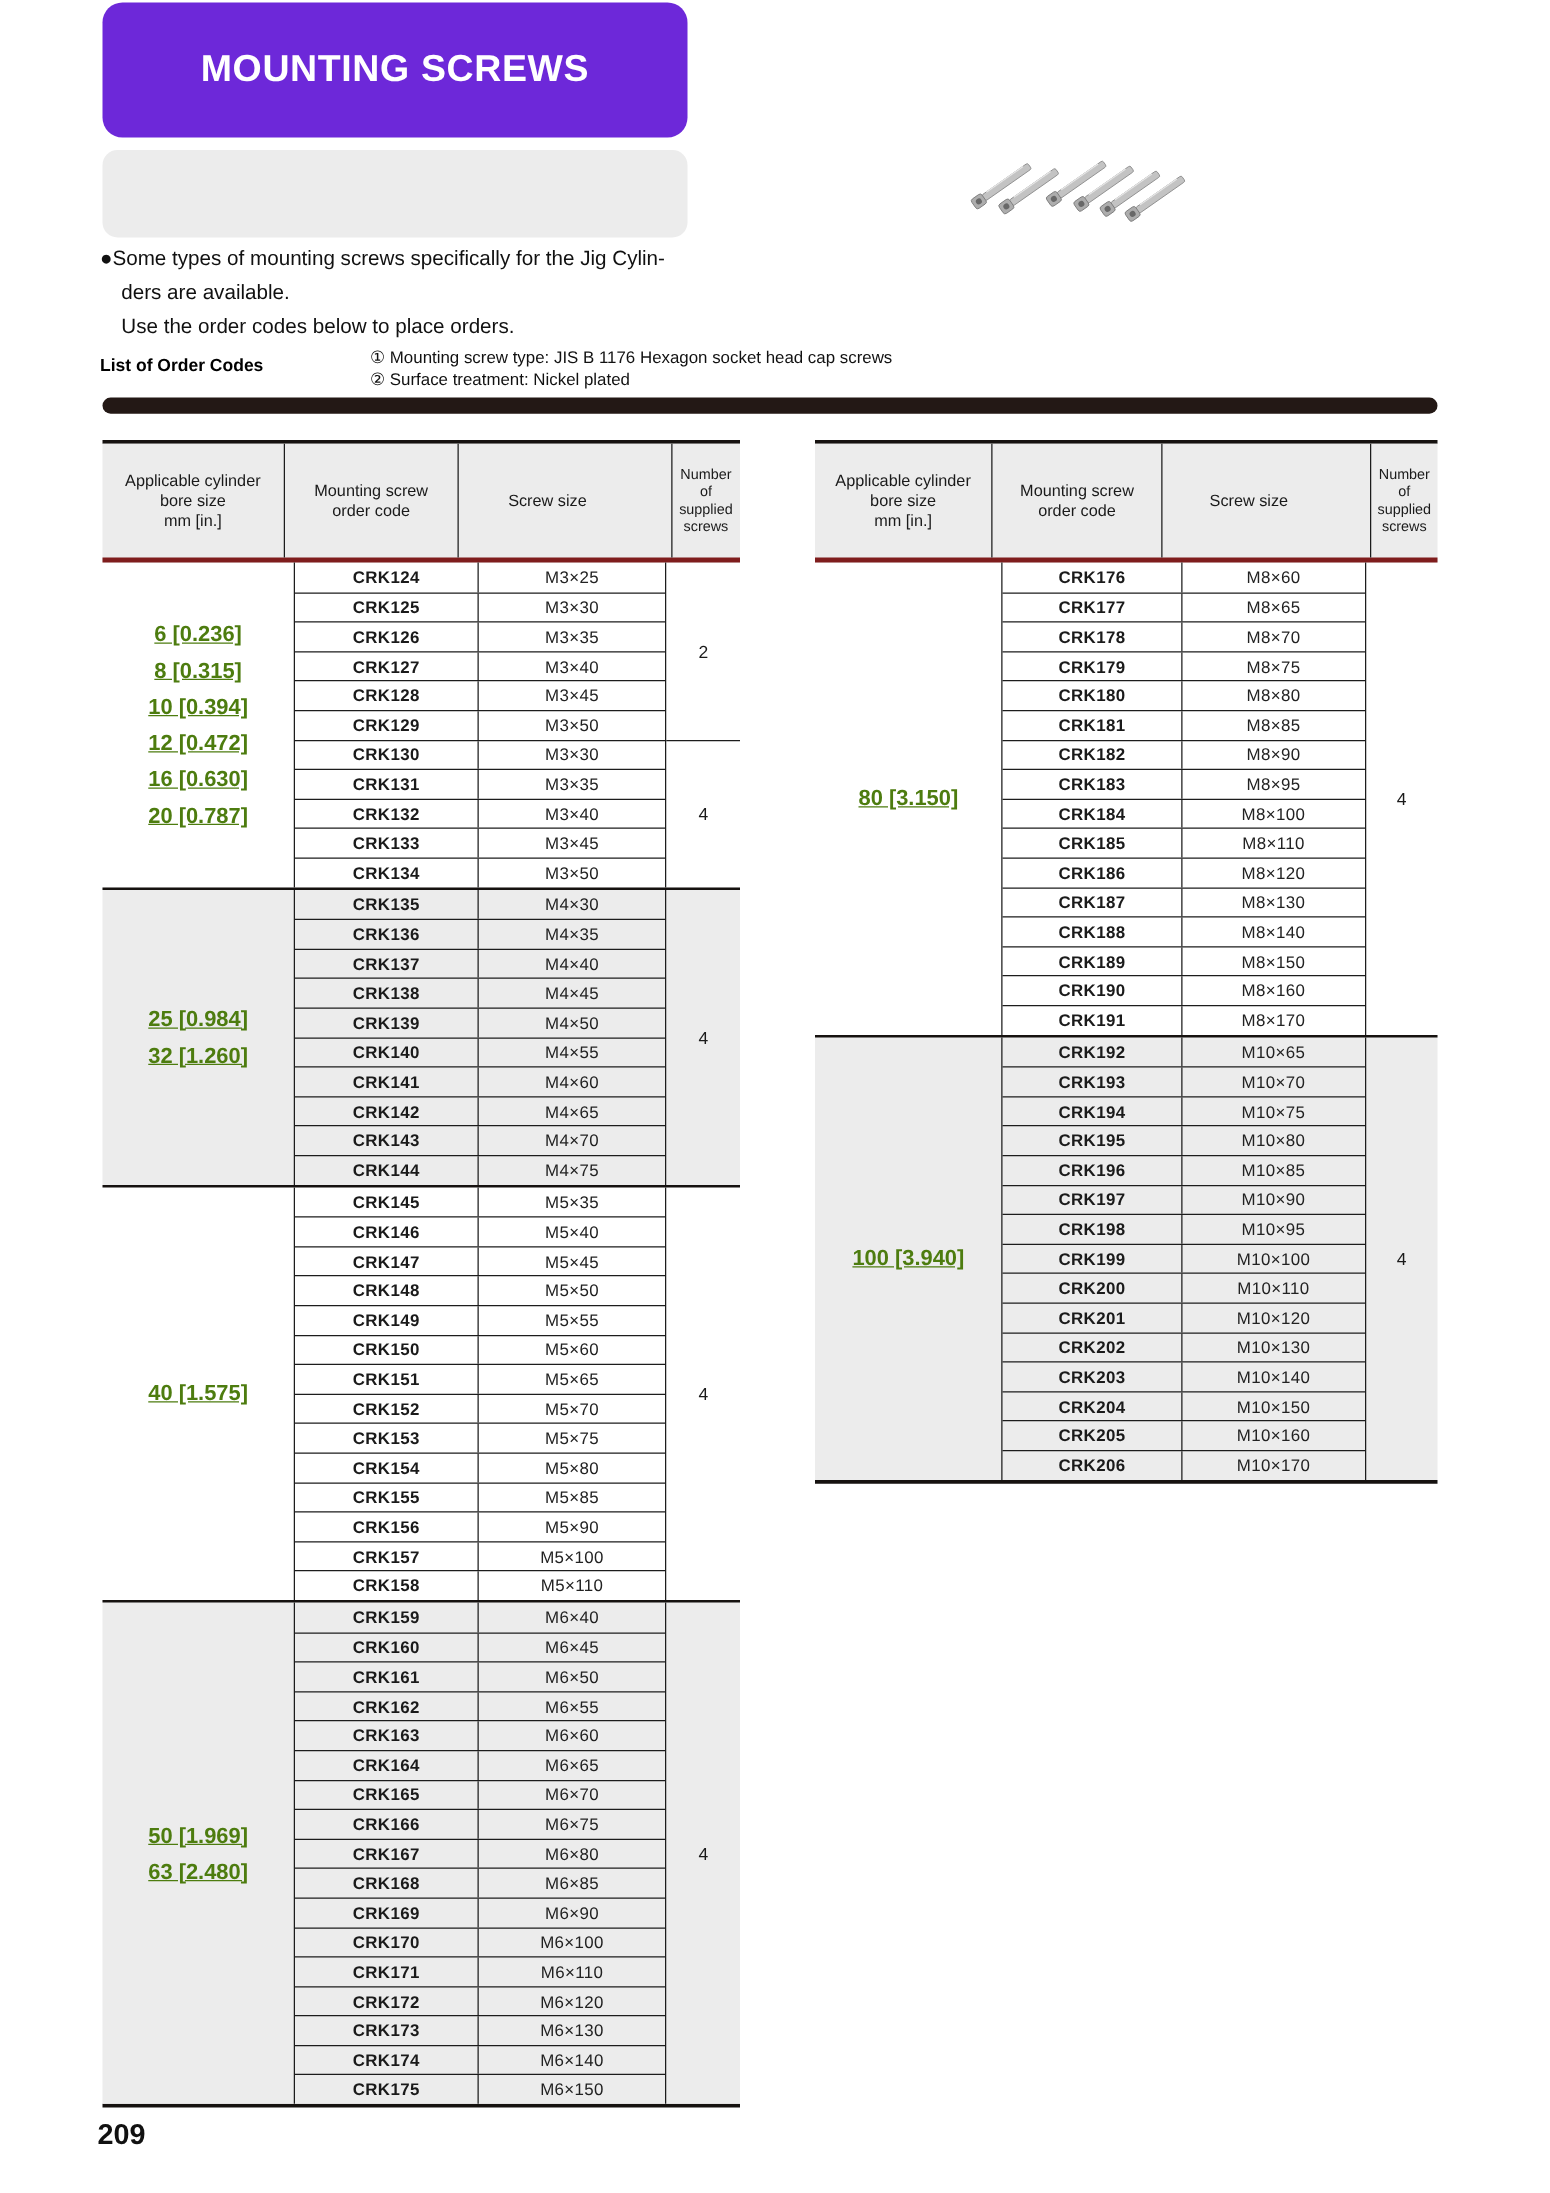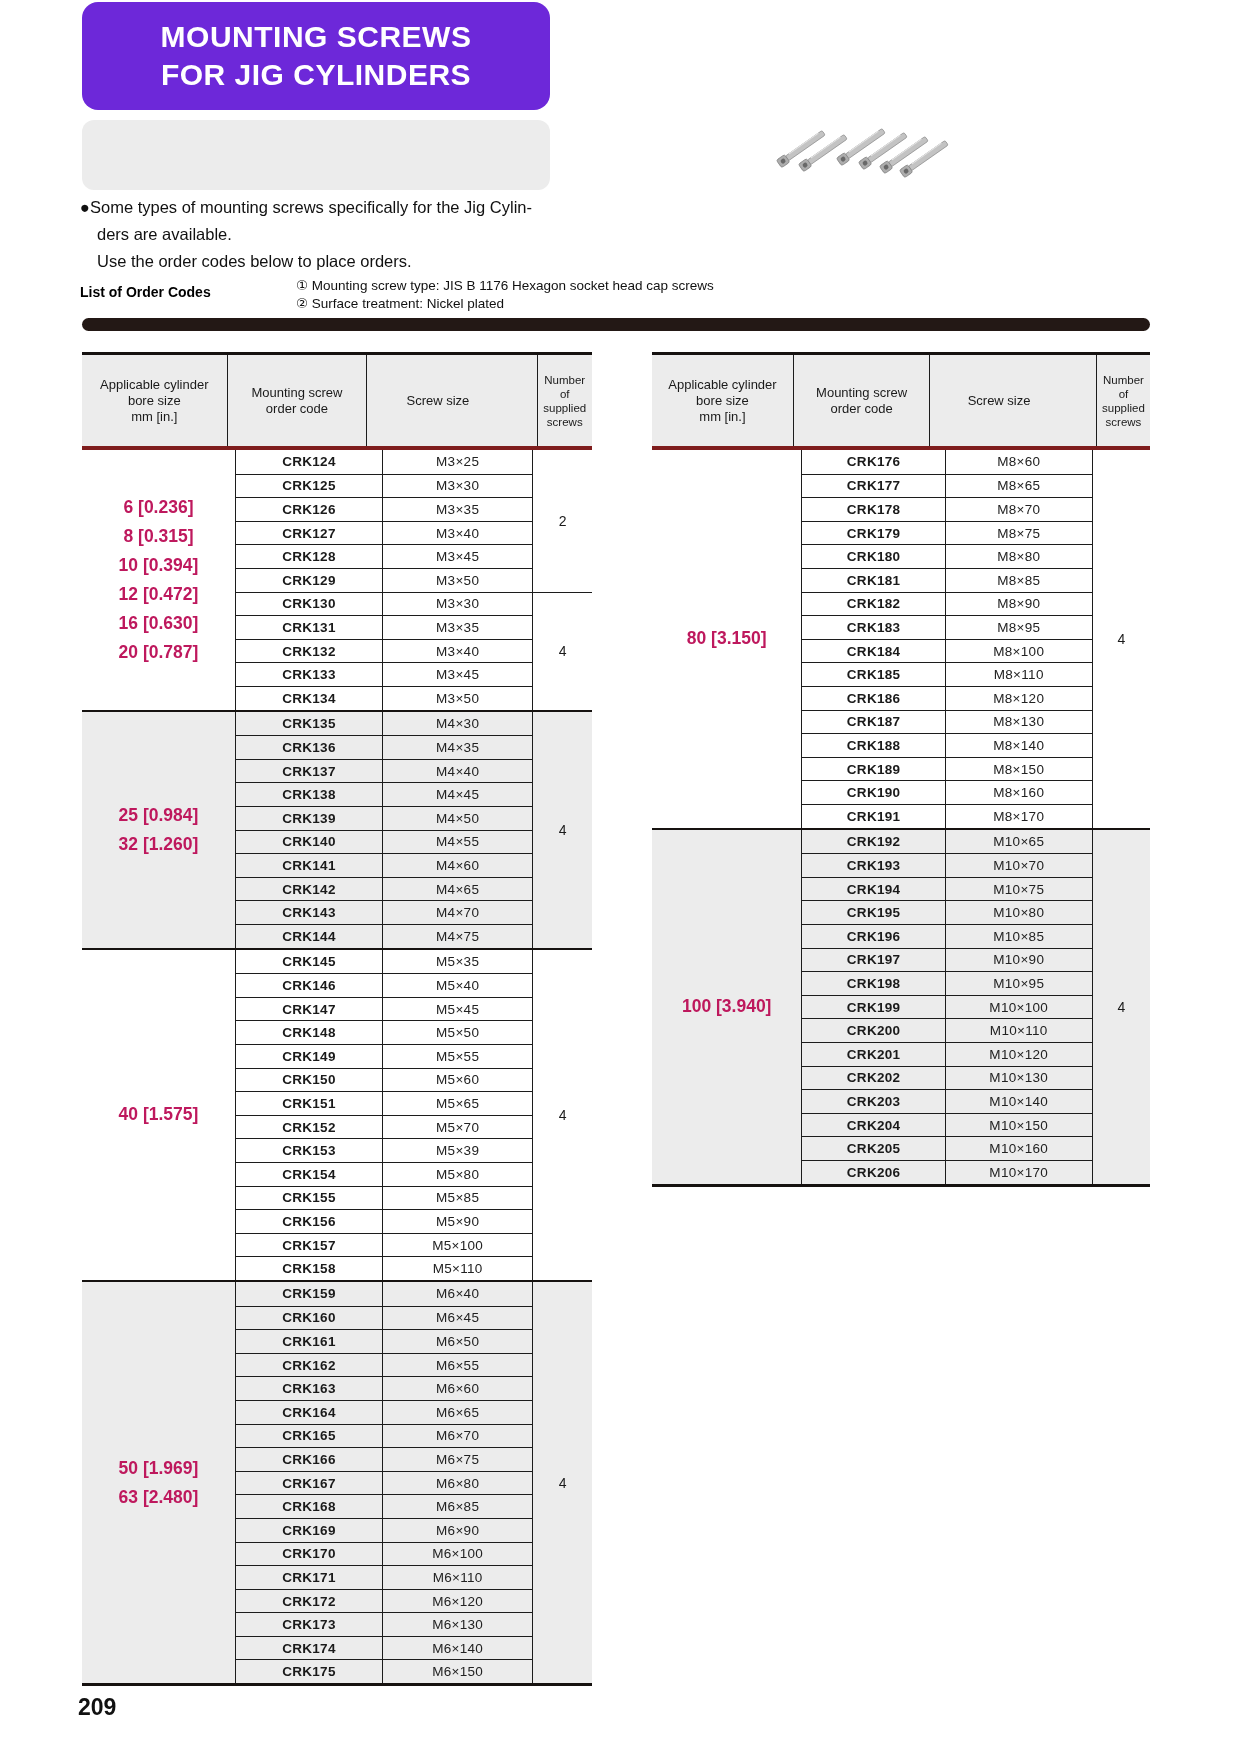--- a/index.html
+++ b/index.html
@@ -35,21 +35,21 @@
       font-size:13px;line-height:16px;white-space:pre-line;box-sizing:border-box;}
   .th.c3{font-size:11.5px;line-height:14px;}
   .c0{width:30%;} .c1{width:29%;} .c2{width:29.5%;} .c3{width:11.5%;margin-left:28px;}
   .th.c1,.th.c2,.th.c3{border-left:1px solid #1c1c1c;}
 
   .tgroup{display:flex;}
   .tgroup + .tgroup{border-top:2px solid #161210;}
   .tgroup.shaded{background:#ececec;}
 
   .bore{width:30%;display:flex;flex-direction:column;justify-content:center;align-items:center;box-sizing:border-box;}
-  .bore-line{font-weight:bold;font-size:17.5px;line-height:29px;color:#be185d;}
+  .bore-line{font-weight:bold;font-size:17.5px;line-height:29px;color:#4d7c0f;text-decoration:underline;}
 
   .mid{width:58.5%;display:flex;flex-direction:column;border-left:1px solid #1c1c1c;border-right:1px solid #1c1c1c;box-sizing:border-box;}
   .mrow{display:flex;height:23.6px;box-sizing:border-box;}
   .mrow + .mrow{border-top:1px solid #1c1c1c;}
   .code{width:49.57%;height:100%;display:flex;align-items:center;justify-content:center;
         font-weight:bold;font-size:13.5px;letter-spacing:0.3px;box-sizing:border-box;border-right:1px solid #1c1c1c;}
   .size{flex:1;display:flex;align-items:center;justify-content:center;font-size:13.5px;letter-spacing:0.3px;color:#222;}
 
   .cntcol{width:11.5%;display:flex;flex-direction:column;box-sizing:border-box;}
   .cnt-cell{display:flex;align-items:center;justify-content:center;font-size:14px;box-sizing:border-box;}
@@ -57,21 +57,20 @@
 
   .page-num{position:absolute;left:78px;top:1694px;font-size:23px;color:#111;font-weight:bold;}
 </style>
 </head>
 <body>
 
 <div class="page">
 
   <div class="title-box">
     <div class="title-line">MOUNTING SCREWS</div>
-    <div class="title-line">FOR JIG CYLINDERS</div>
   </div>
 
   <div class="gray-box"></div>
 
   <svg class="screws-svg" width="185" height="92" viewBox="0 0 185 92">
     <defs>
       <g id="screwShape">
         <rect x="9.5" y="-2.8" width="45" height="5.6" rx="1.5" fill="#c3c3c3" stroke="#8e8e8e" stroke-width="0.7"></rect>
         <line x1="14" y1="-2.6" x2="50" y2="-2.6" stroke="#e8e8e8" stroke-width="1"></line>
         <rect x="0" y="-4.6" width="10" height="9.2" rx="2" fill="#adadad" stroke="#7c7c7c" stroke-width="0.7"></rect>
@@ -256,21 +255,21 @@
           <div class="mrow">
             <div class="code">CRK151</div>
             <div class="size">M5×65</div>
           </div>
           <div class="mrow">
             <div class="code">CRK152</div>
             <div class="size">M5×70</div>
           </div>
           <div class="mrow">
             <div class="code">CRK153</div>
-            <div class="size">M5×39</div>
+            <div class="size">M5×75</div>
           </div>
           <div class="mrow">
             <div class="code">CRK154</div>
             <div class="size">M5×80</div>
           </div>
           <div class="mrow">
             <div class="code">CRK155</div>
             <div class="size">M5×85</div>
           </div>
           <div class="mrow">

